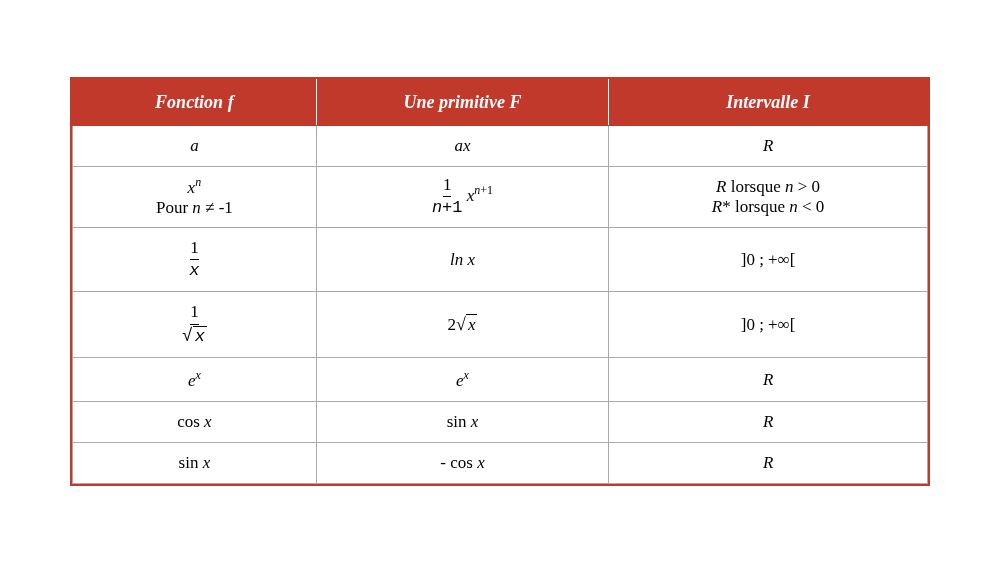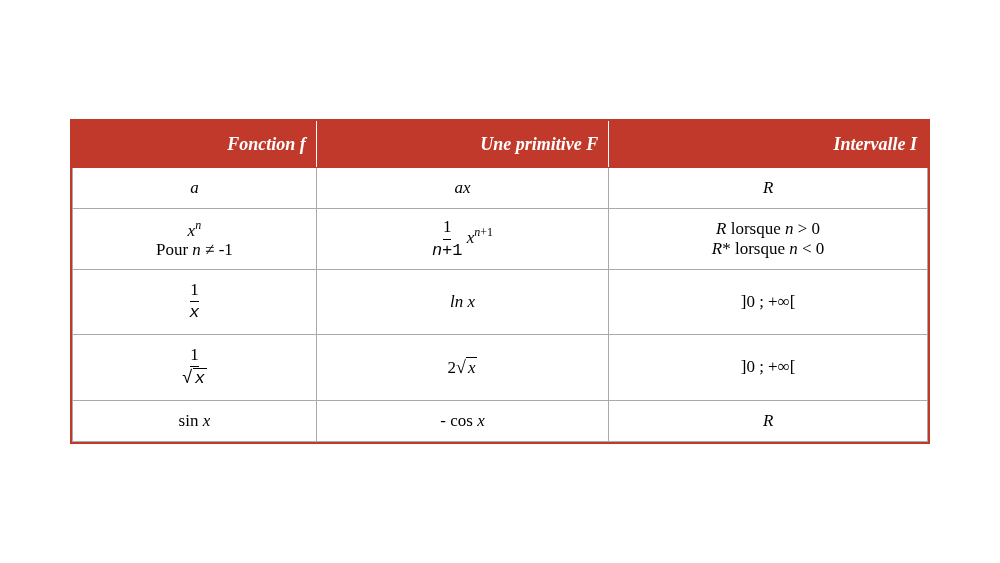--- a/index.html
+++ b/index.html
@@ -30,21 +30,21 @@
 
     thead tr {
       background-color: #c0392b;
     }
 
     thead th {
       color: #ffffff;
       font-weight: bold;
       font-style: italic;
       font-size: 18px;
-      text-align: right;
+      text-align: center;
       padding: 12px 10px;
       border: 1px solid #c0392b;
     }
 
     thead th:not(:last-child) {
       border-right: 1px solid #ffffff;
     }
 
     tbody tr {
       border-bottom: 1px solid #888;
@@ -178,21 +178,43 @@
           2<span class="sqrt-wrapper">
             <span style="font-size:18px; font-style:normal;">√</span>
             <span class="sqrt-content"><em>x</em></span>
           </span>
         </td>
         <td>
           ]0 ; +∞[
         </td>
       </tr>
 
-
+      <tr>
+        <td>
+          <em>e</em><sup><em>x</em></sup>
+        </td>
+        <td>
+          <em>e</em><sup><em>x</em></sup>
+        </td>
+        <td>
+          <em>R</em>
+        </td>
+      </tr>
+
+      <tr>
+        <td>
+          cos <em>x</em>
+        </td>
+        <td>
+          sin <em>x</em>
+        </td>
+        <td>
+          <em>R</em>
+        </td>
+      </tr>
 
       <tr>
         <td>
           sin <em>x</em>
         </td>
         <td>
           - cos <em>x</em>
         </td>
         <td>
           <em>R</em>

